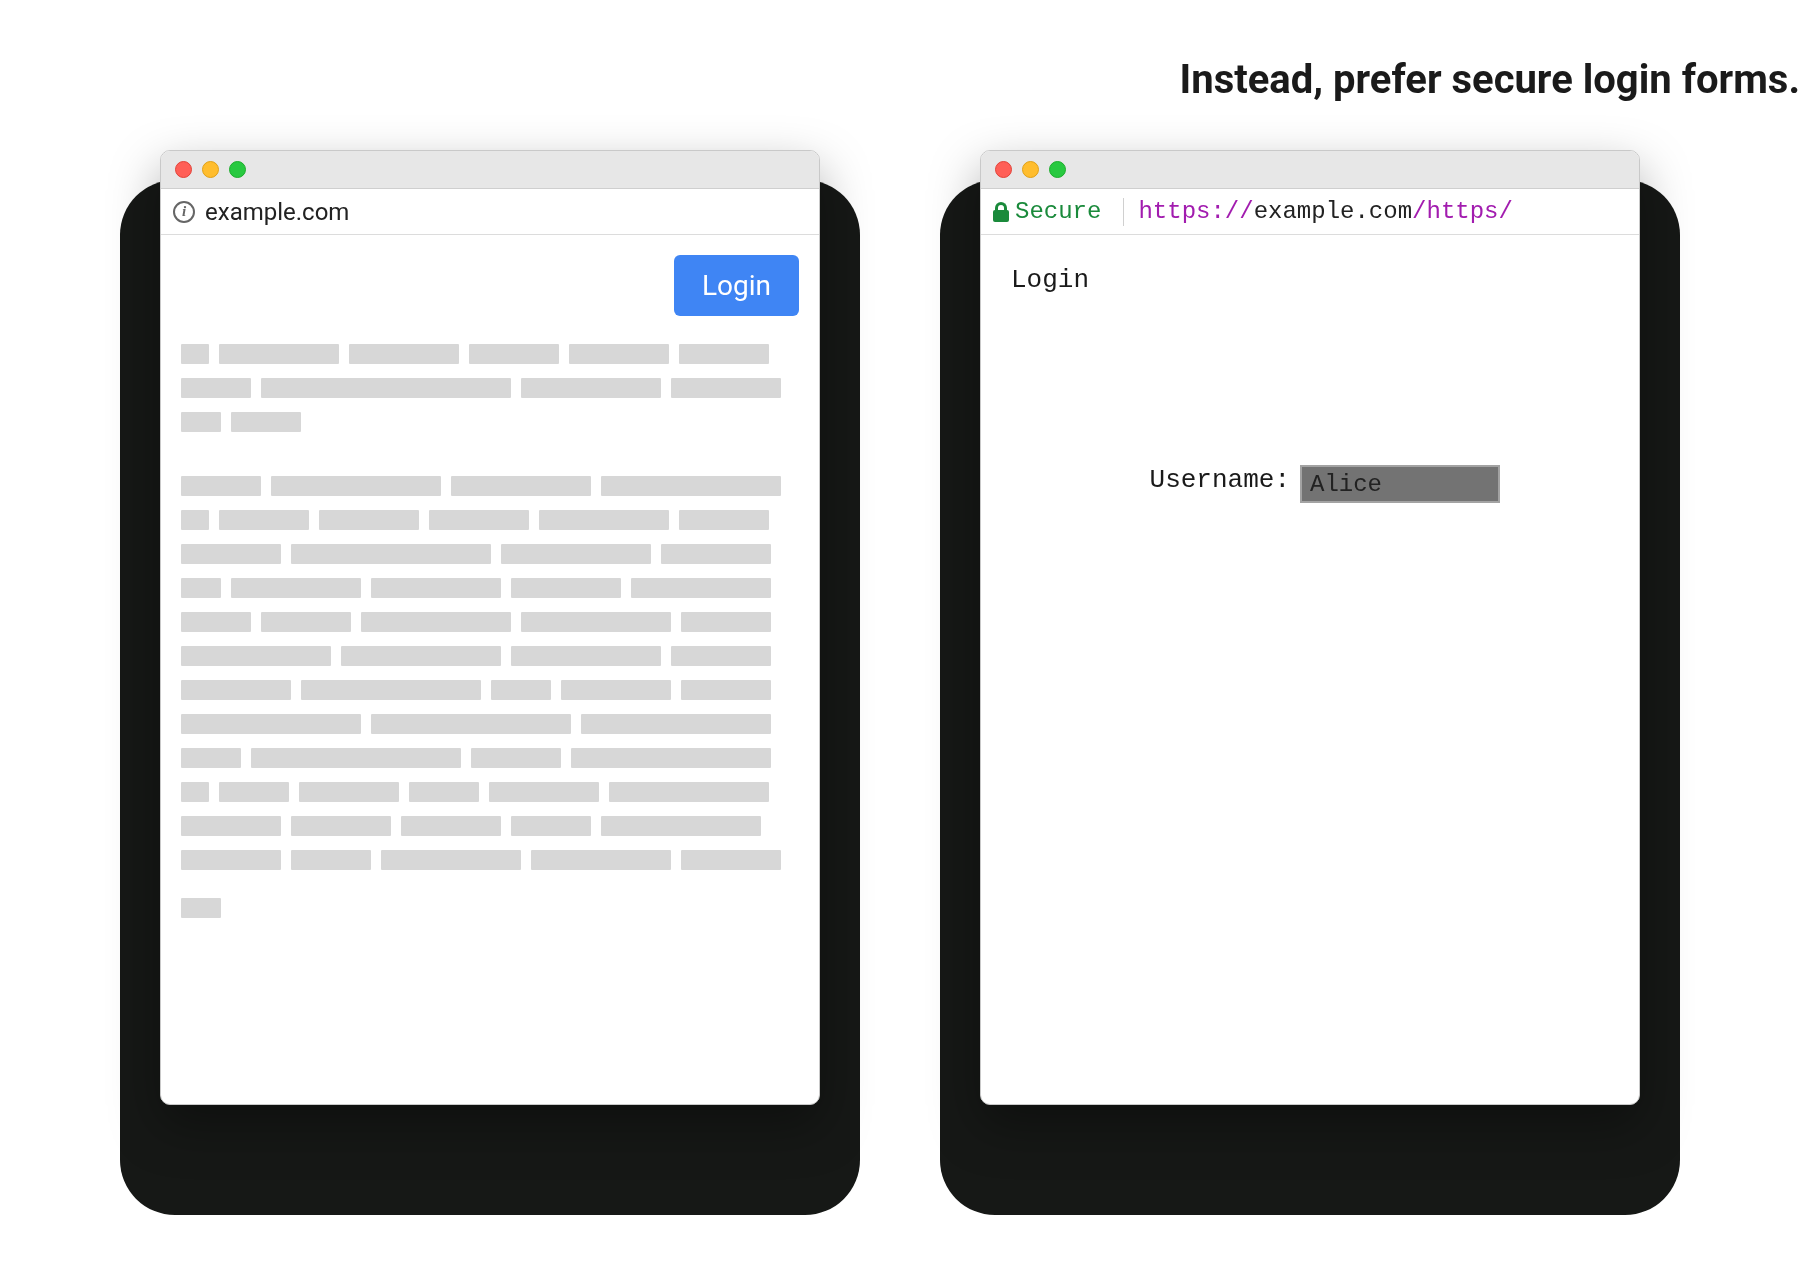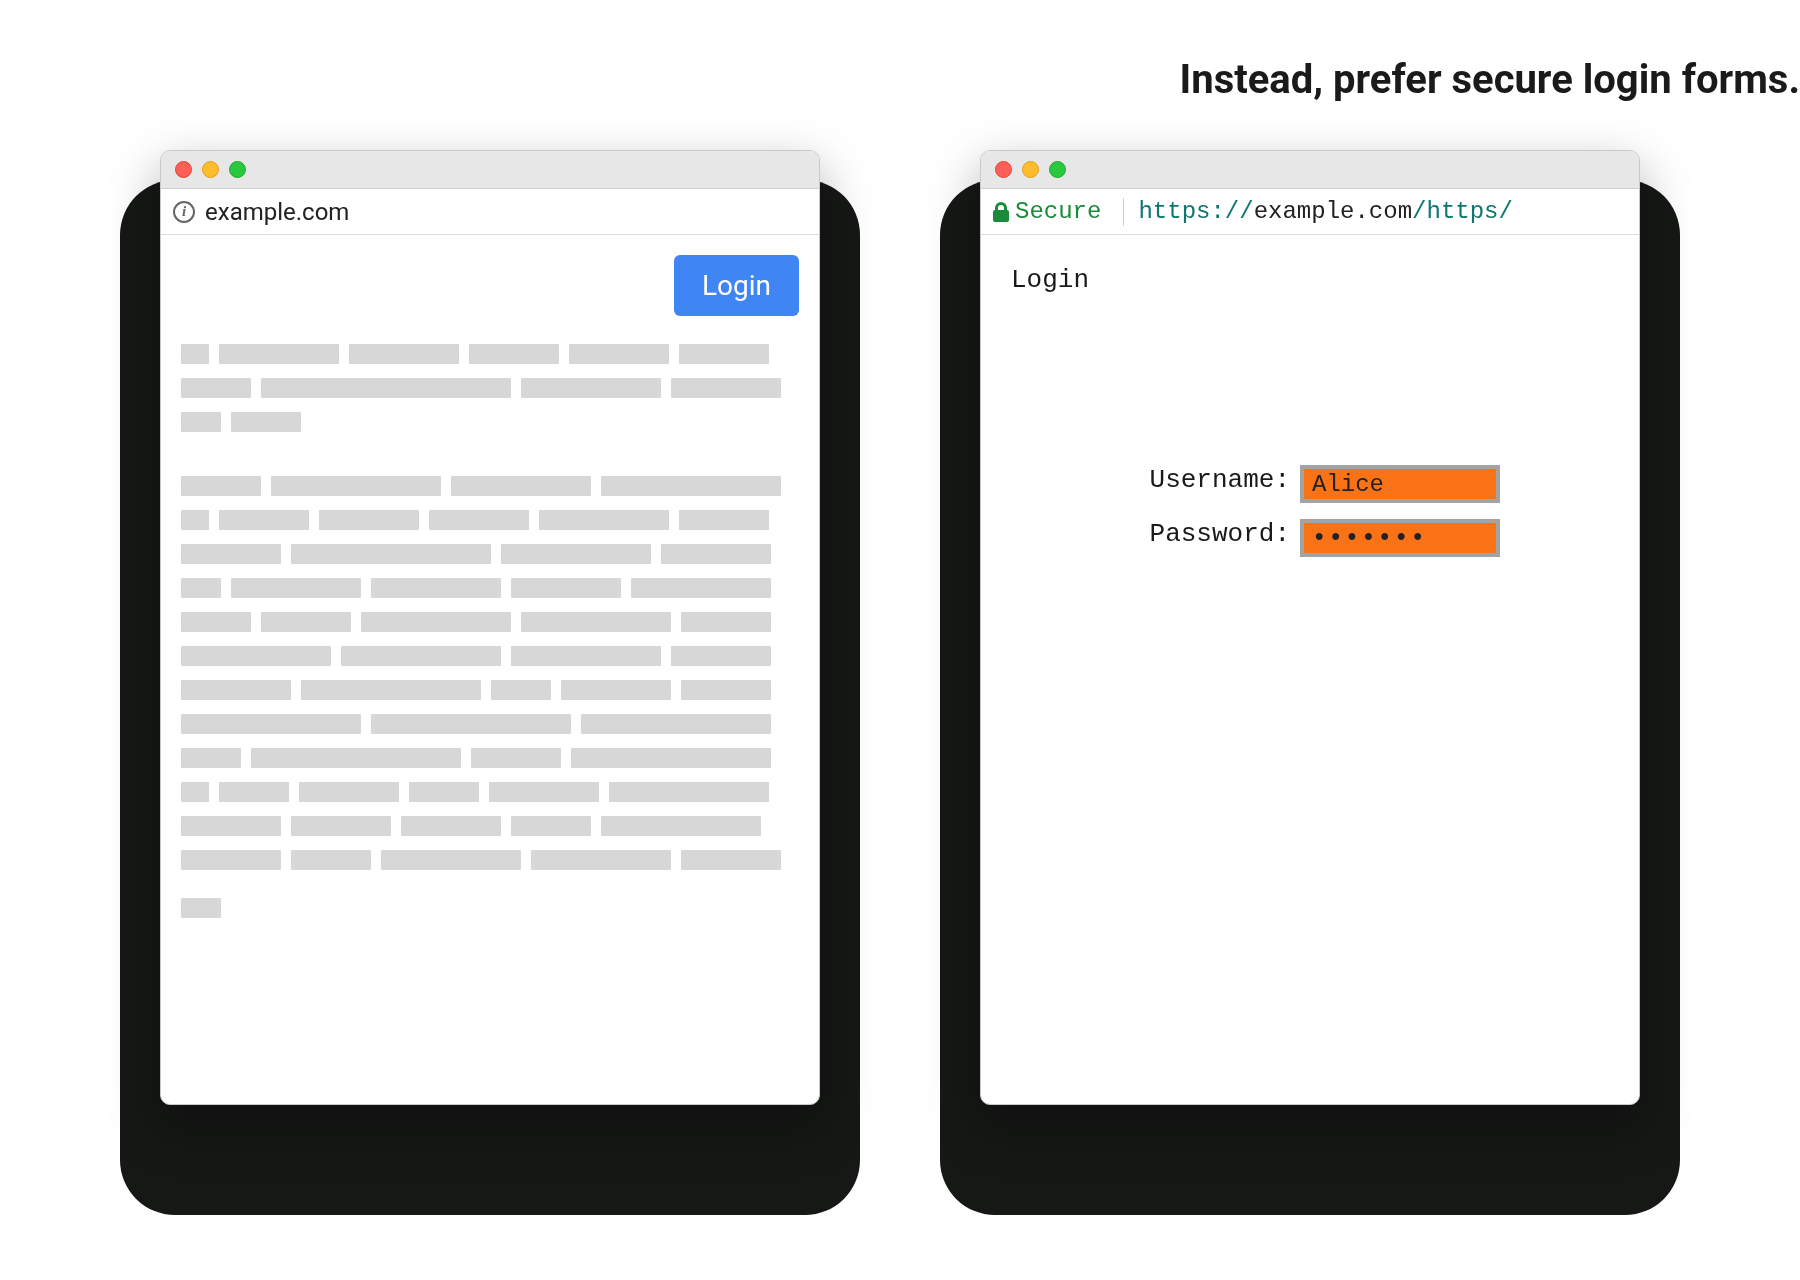--- a/index.html
+++ b/index.html
@@ -91,21 +91,21 @@
     justify-content: center;
     font-family: Georgia, serif;
     font-style: italic;
     font-weight: 700;
     font-size: 15px;
     color: #666;
     line-height: 1;
   }
   .info-icon::before { content: "i"; }
   .url-text { color: #222; }
-  .url-gray { color: #0f766e; }
+  .url-gray { color: #a21caf; }
 
   .lock-icon {
     display: inline-block;
     width: 16px;
     height: 20px;
     position: relative;
     margin-right: 6px;
   }
   .lock-icon .body {
     position: absolute;
@@ -177,22 +177,22 @@
     font-size: 26px;
   }
   .field-row .label {
     width: 170px;
     text-align: right;
     color: #1a1a1a;
   }
   .field-row .input {
     width: 200px;
     height: 38px;
-    border: 4px solid #a3a3a3;
-    background: #f97316;
+    border: 2px solid #a3a3a3;
+    background: #737373;
     display: flex;
     align-items: center;
     padding: 0 8px;
     font-size: 24px;
     color: #222;
     font-family: inherit;
     letter-spacing: 0;
   }
   .field-row .input.pwd {
     letter-spacing: 2px;
@@ -354,21 +354,17 @@
         <span class="url-text">example.com</span>
         <span class="url-gray">/https/</span>
     </div>
     <div class="page">
       <div class="login-header">Login</div>
       <div class="form">
         <div class="field-row">
           <span class="label">Username:</span>
           <span class="input">Alice</span>
         </div>
-        <div class="field-row">
-          <span class="label">Password:</span>
-          <span class="input pwd">•••••••</span>
-        </div>
       </div>
     </div>
   </div>
 
 </div>
 
 </body></html>

